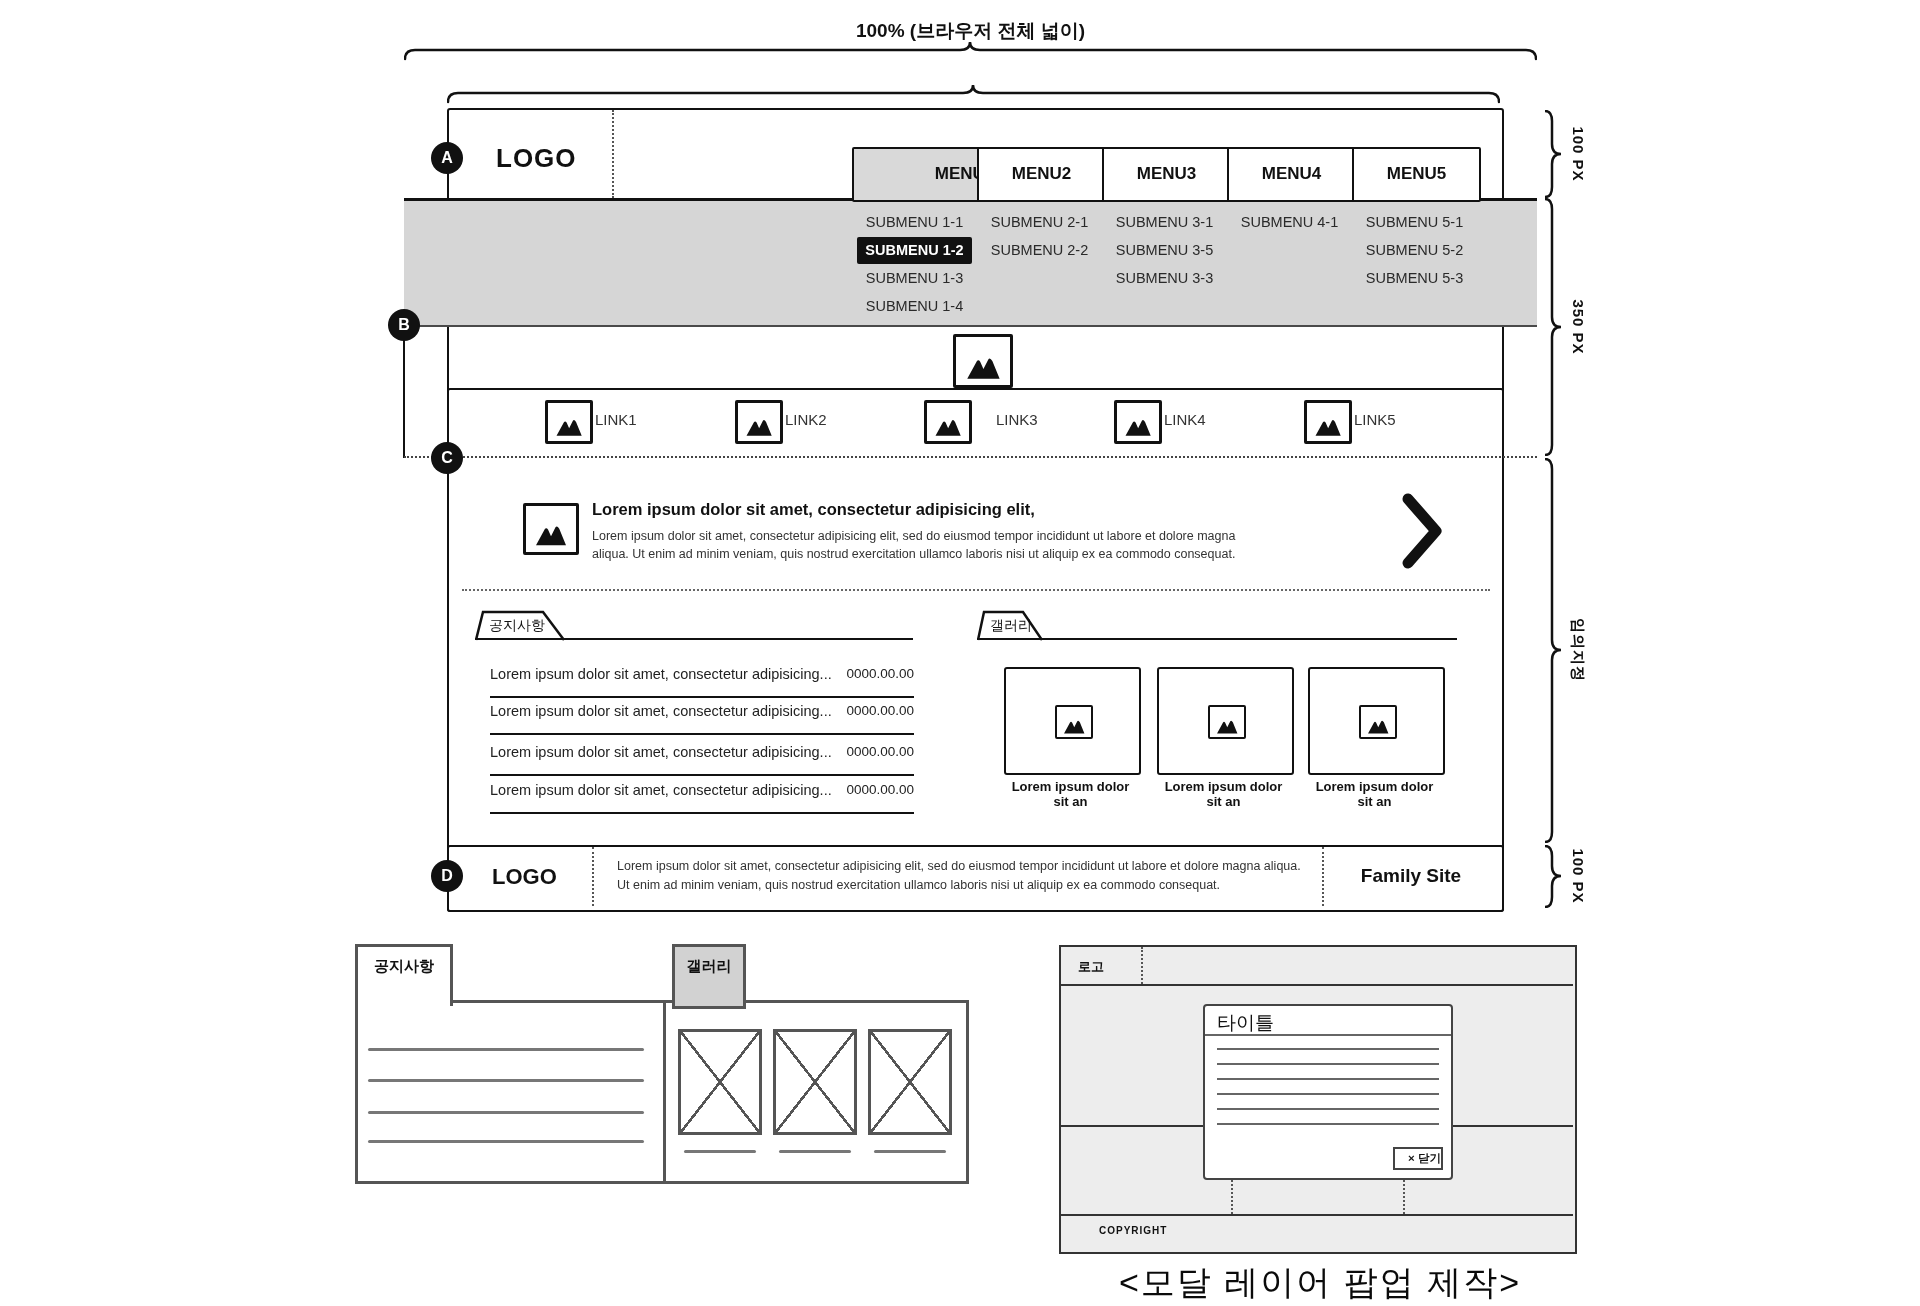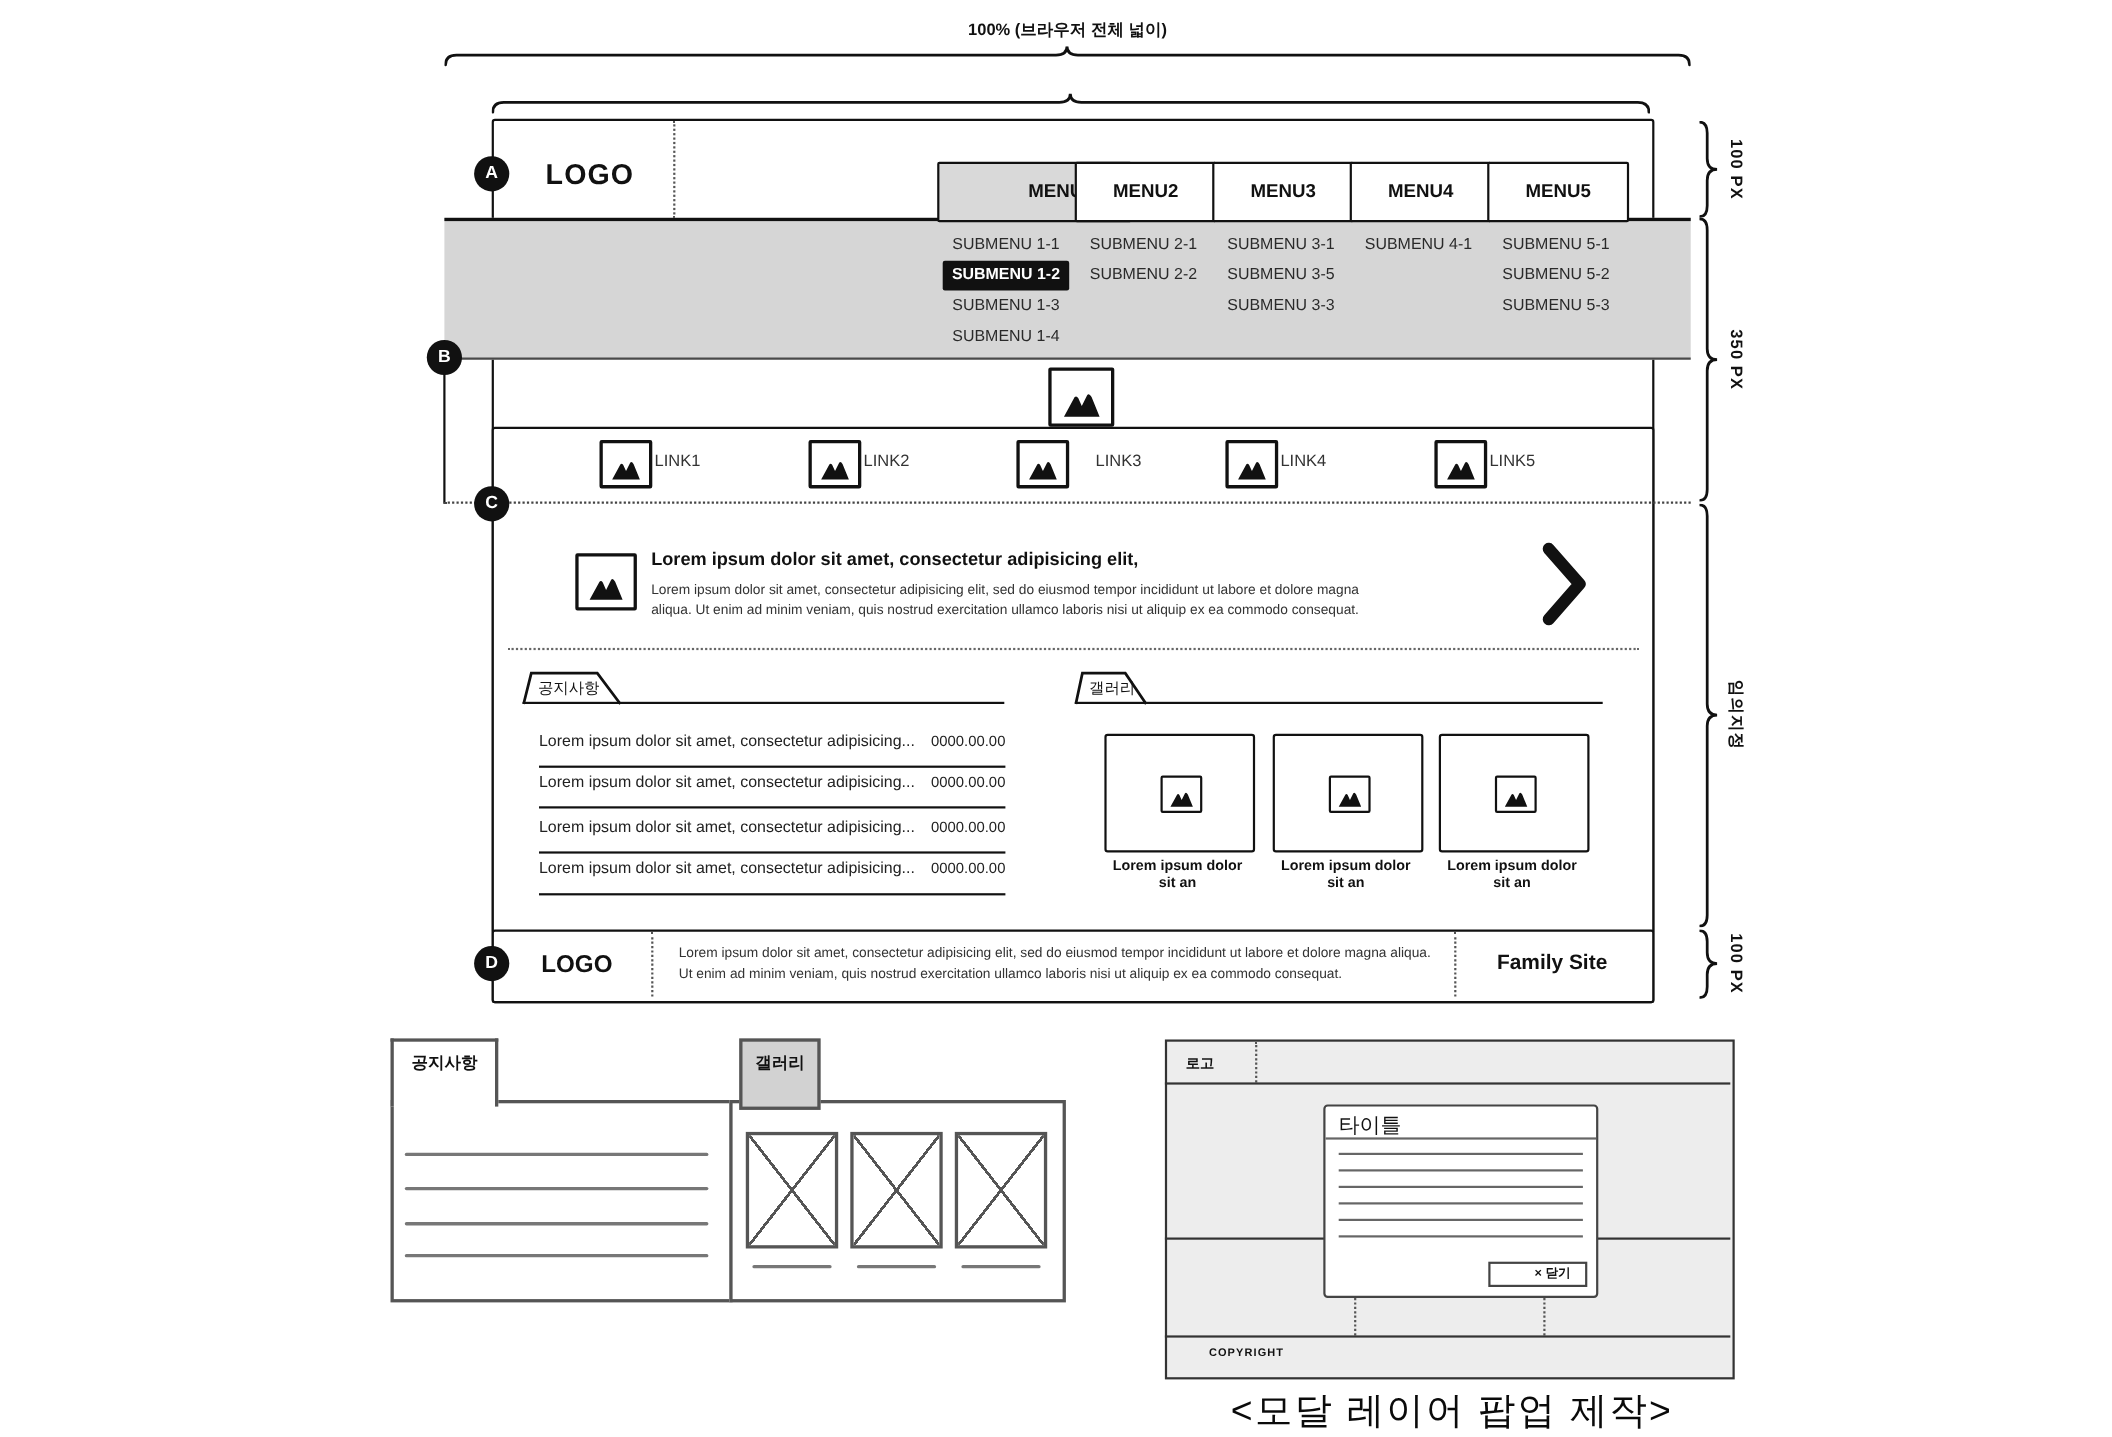--- a/index.html
+++ b/index.html
@@ -1,21 +1,21 @@
 <!DOCTYPE html>
 <html><head>
 <meta charset="utf-8">
 <style>
   html,body{margin:0;padding:0;background:#fff;}
   #stage{position:relative;width:1920px;height:1306px;background:#fff;overflow:hidden;
          font-family:"Liberation Sans","DejaVu Sans",sans-serif;color:#111;}
   .abs{position:absolute;}
   .bold{font-weight:bold;}
   
-  .brace-label{font-weight:bold;font-size:15px;text-align:center;color:#111;}
+  .brace-label{font-weight:bold;font-size:19px;text-align:center;color:#111;}
   .side-label{font-weight:bold;font-size:15px;letter-spacing:1px;text-align:center;
               transform:rotate(90deg);width:96px;height:20px;line-height:20px;color:#111;}
   .marker{width:32px;height:32px;border-radius:50%;background:#111;color:#fff;
           font-weight:bold;font-size:16px;text-align:center;line-height:32px;z-index:30;}
   
   .wf-box{border:2px solid #111;background:#fff;border-radius:3px;}
   .band{background:#d6d6d6;border-top:3px solid #111;border-bottom:2px solid #4a4a4a;z-index:5;}
   .menu-tab{border:2px solid #111;background:#fff;font-weight:bold;font-size:17px;
             text-align:center;line-height:49px;z-index:8;border-radius:2px;}
   .menu-tab.active{background:#d9d9d9;padding-left:48px;}
@@ -256,18 +256,18 @@
   <div class="abs" style="left:1203px;top:1004px;width:246px;height:172px;background:#fff;border:2px solid #444;border-radius:4px;z-index:20;">
     <div style="position:absolute;left:12px;top:4px;font-size:19px;">타이틀</div>
     <div class="modal-line" style="position:absolute;left:0;top:28px;width:246px;"></div>
     <div class="modal-line" style="position:absolute;left:12px;top:42px;width:222px;"></div>
     <div class="modal-line" style="position:absolute;left:12px;top:57px;width:222px;"></div>
     <div class="modal-line" style="position:absolute;left:12px;top:72px;width:222px;"></div>
     <div class="modal-line" style="position:absolute;left:12px;top:87px;width:222px;"></div>
     <div class="modal-line" style="position:absolute;left:12px;top:102px;width:222px;"></div>
     <div class="modal-line" style="position:absolute;left:12px;top:117px;width:222px;"></div>
     <div style="position:absolute;right:8px;bottom:8px;width:46px;height:19px;border:2px solid #444;background:#fff;
-                text-align:left;font-size:11.5px;font-weight:bold;line-height:19px;padding-left:40px;">× 닫기</div>
+                text-align:right;font-size:11.5px;font-weight:bold;line-height:19px;">× 닫기</div>
   </div>
 
   <div class="abs caption" style="left:1040px;top:1260px;width:560px;">&lt;모달 레이어 팝업 제작&gt;</div>
 
 </div>
 
 </body></html>

